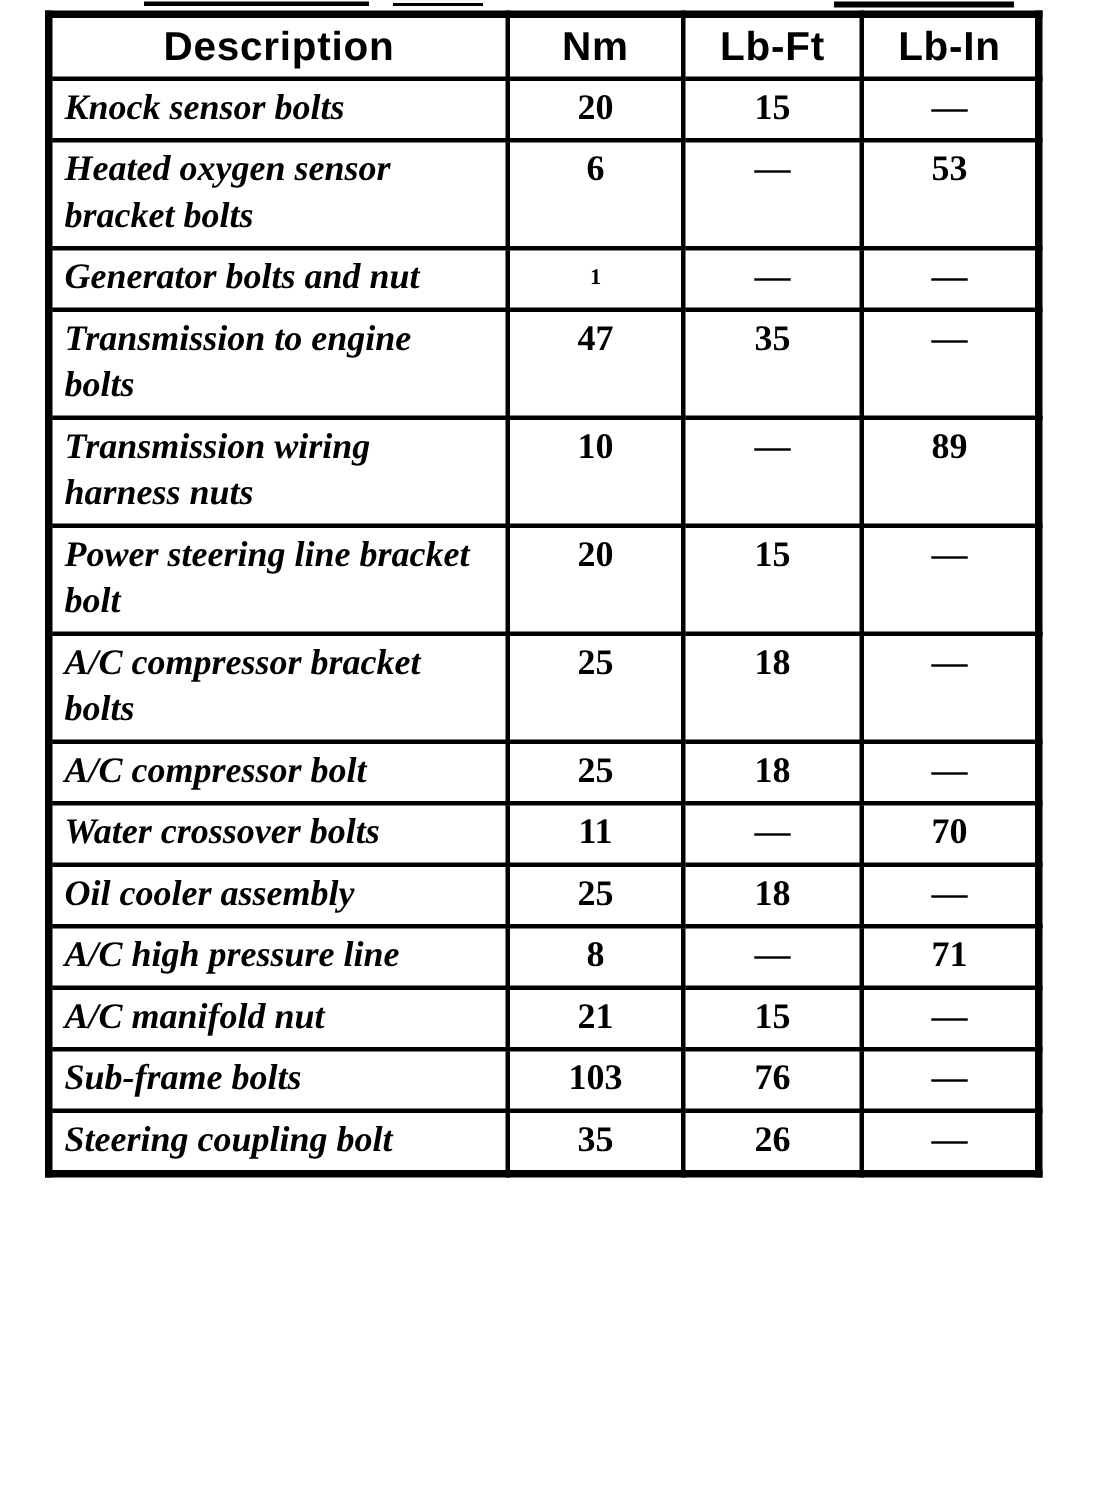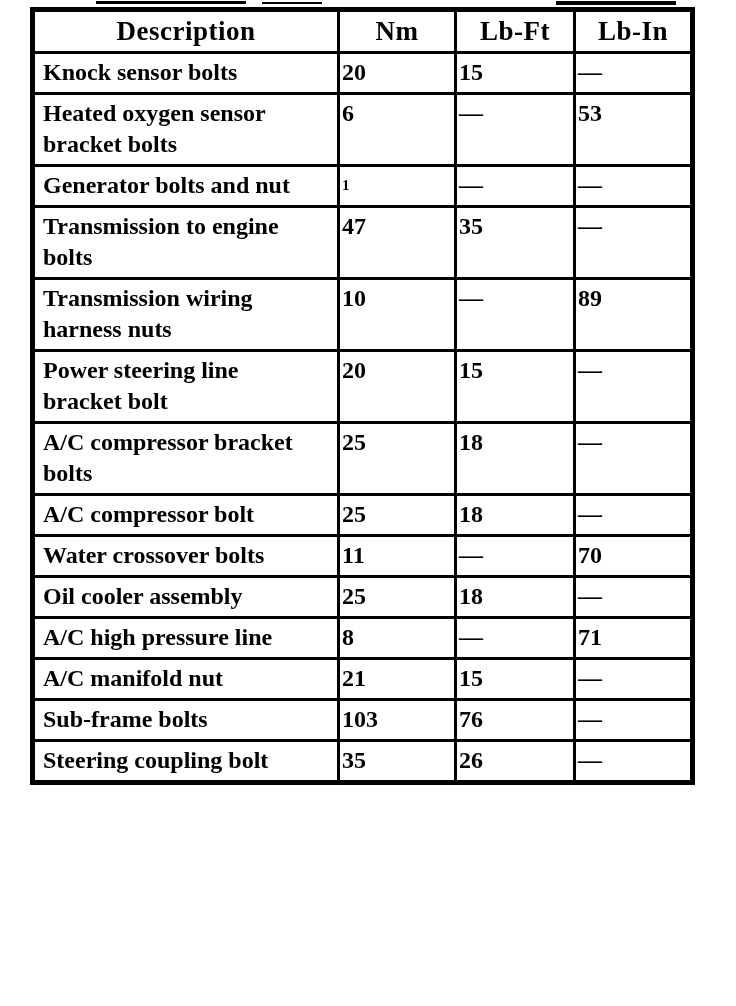--- a/index.html
+++ b/index.html
@@ -40,21 +40,21 @@
   col.c0 { width: 306px; }
   col.c1 { width: 117px; }
   col.c2 { width: 119px; }
   col.c3 { width: 118px; }
 
   th, td {
     border: 3px solid #000000;
     box-sizing: border-box;
   }
   th {
-    font-family: Liberation Serif, serif;
+    font-family: Liberation Sans, sans-serif;
     font-weight: bold;
     font-size: 27px;
     height: 43px;
     text-align: center;
     vertical-align: middle;
     padding: 0;
     letter-spacing: 0.5px;
   }
   td {
     font-family: "Liberation Serif", serif;
@@ -62,22 +62,24 @@
     font-size: 24px;
     line-height: 31px;
     height: 39px;
     vertical-align: top;
     padding: 3px 6px 4px 6px;
   }
   td.c-desc {
     text-align: left;
     padding-left: 8px;
     padding-right: 14px;
+    font-style: italic;
   }
   td.c-num {
+    text-align: center;
     padding-left: 2px;
     padding-right: 2px;
   }
   td.c-num.footnote-mark {
     font-size: 15px;
     line-height: 31px;
     font-weight: bold;
   }
 </style>
 </head>

